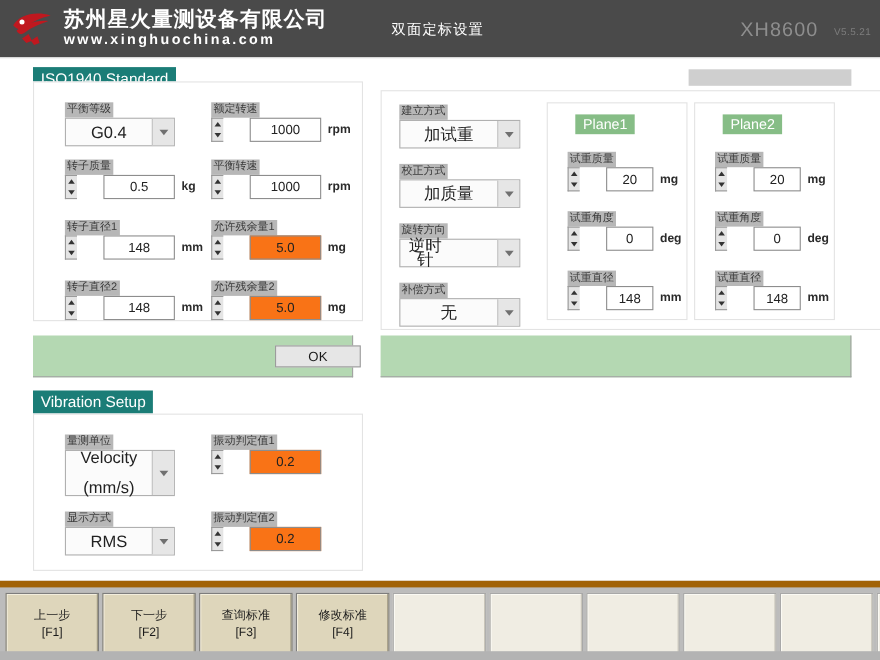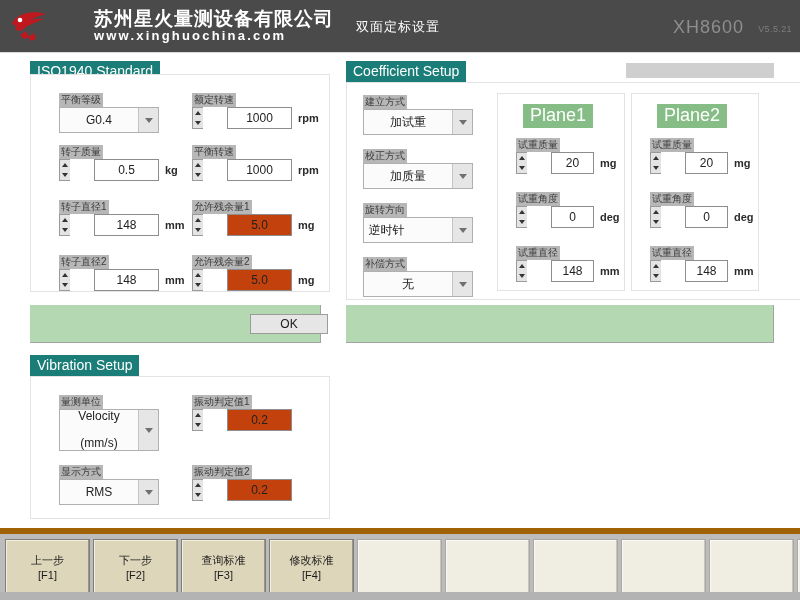--- a/index.html
+++ b/index.html
@@ -10,21 +10,21 @@
     overflow: hidden;
   }
   #app { position: relative; width: 800px; height: 600px; background:#fff; }
 
   
   .header {
     position: absolute; left:0; top:0; width:800px; height:52px;
     background:#4a4a4a;
     display:flex; align-items:center;
   }
-  .logo-wrap { display:flex; align-items:center; padding-left:8px;gap:36px; }
+  .logo-wrap { display:flex; align-items:center; padding-left:8px; }
   .logo-mark { width:44px; height:38px; position:relative; flex:0 0 auto; }
   .logo-text { margin-left:6px; color:#ffffff; line-height:1.05; }
   .logo-cn { font-size:19px; font-weight:bold; letter-spacing:1px; white-space:nowrap;}
   .logo-url { font-size:13px; font-weight:bold; letter-spacing:2.2px; white-space:nowrap;}
   .header-title {
     position:absolute; left:356px; top:18px;
     color:#ffffff; font-size:13px; letter-spacing:1px;
   }
   .header-model {
     position:absolute; right:56px; top:17px;
@@ -62,21 +62,21 @@
     white-space:nowrap;
   }
   .combo {
     position:absolute; top:14px; left:0;
     height:26px; background:#fbfbfb;
     border:1px solid #b0b0b0;
     display:flex; align-items:stretch;
   }
   .combo-val {
     flex:1; display:flex; align-items:center; justify-content:center;
-    font-size:12px; color:#222; text-align:center; line-height:13px;
+    font-size:15px; color:#222; text-align:center; line-height:13px;
     padding:0 2px;
   }
   .combo-val.two-line { flex-direction:column; justify-content:space-between; }
   .combo-btn {
     width:20px; background:#e6e6e6; border-left:1px solid #c4c4c4;
     display:flex; align-items:center; justify-content:center;
   }
   .chev { width:8px; height:5px; position:relative; }
   .chev:after {
     content:""; position:absolute; left:0; top:0;
@@ -102,33 +102,33 @@
   }
   .arw.dn i {
     border-left:3px solid transparent; border-right:3px solid transparent;
     border-top:4px solid #333;
   }
   .spin-box {
     flex:1; background:#ffffff; border:1px solid #8d8d8d;
     display:flex; align-items:center; justify-content:center;
     font-size:12px; color:#222;
   }
-  .spin-box.yellow { background:#c2410c; border-color:#8d8d8d;text-align:center; }
+  .spin-box.yellow { background:#f97316; border-color:#8d8d8d;text-align:center; }
   .unit {
     position:absolute; top:19px;
     font-size:11px; font-weight:bold; color:#2b2b2b;
   }
 
   
   .plane-card {
     position:absolute; background:#ffffff; border:1px solid #e3e3e3;
   }
   .plane-tag {
     position:absolute; background:#86bd86; color:#ffffff;
-    font-size:18px; padding:1px 7px 2px 7px; white-space:nowrap;
+    font-size:13px; padding:1px 7px 2px 7px; white-space:nowrap;
   }
 
   
   .ok-btn {
     position:absolute; background:#e6e6e6; border:1px solid #9c9c9c;
     display:flex; align-items:center; justify-content:center;
     font-size:12px; color:#1a1a1a;
   }
 
   
@@ -297,21 +297,20 @@
         </div>
         <div class="spin-box yellow">5.0</div>
       </div>
       <div class="unit" style="left:106px;">mg</div>
     </div>
   </div>
 
   <div class="green-bar" style="left:30px; top:305px; width:291px; height:38px;"></div>
   <div class="ok-btn" style="left:206px; top:314px; width:78px; height:20px;margin-left:44px;">OK</div>
 
-  <div class="panel-title" style="left:346px; top:61px;">Coefficient Setup</div>
   <div class="grey-bar" style="left:626px; top:63px; width:148px; height:15px;"></div>
   <div class="panel-box" style="left:346px; top:82px; width:480px; height:218px;">
 
     <div class="fld" style="left:16px; top:12px;">
       <div class="fld-label">建立方式</div>
       <div class="combo" style="width:110px;">
         <div class="combo-val">加试重</div>
         <div class="combo-btn">
             <span class="chev"></span>
           </div>

